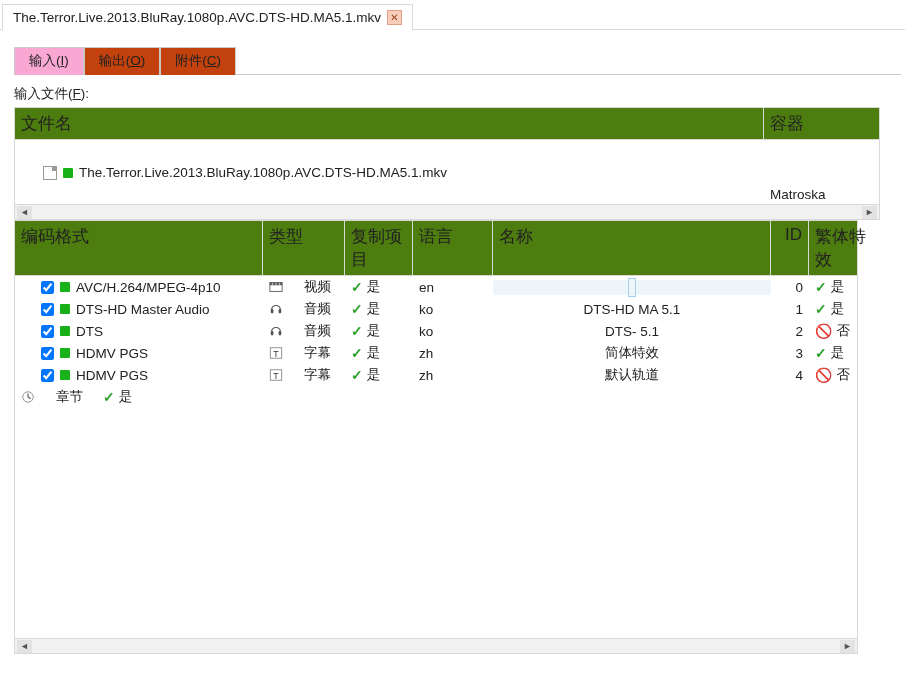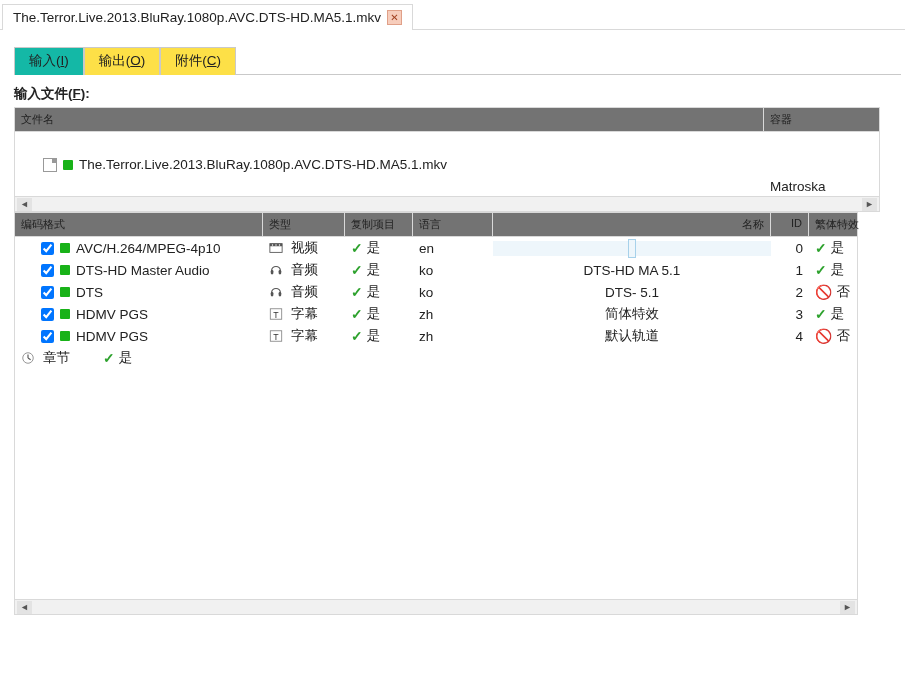--- a/index.html
+++ b/index.html
@@ -3,51 +3,51 @@
 <meta charset="utf-8">
 <style>
 * { box-sizing: border-box; font-family: "Segoe UI","Microsoft YaHei", Arial, sans-serif; }
 body { margin:0; background:#fff; font-size:13.5px; color:#222; }
 .root { width:905px; height:693px; position:relative; }
 .doc-tabs { height:30px; display:flex; align-items:flex-end; padding-left:2px; background:#fff; border-bottom:1px solid #d9d9d9; }
 .doc-tab { display:flex; align-items:center; gap:6px; padding:5px 10px; background:#fff; border:1px solid #d9d9d9; border-bottom:none; position:relative; top:1px; }
 .doc-close { width:15px; height:15px; border:1px solid #e0a088; background:#f7cdbc; display:inline-flex; align-items:center; justify-content:center; font-size:10px; color:#a04020; line-height:1; }
 .body-pad { padding:16px 4px 6px 14px; }
 .panel-tabs { display:flex; border-bottom:1px solid #c9c9c9; }
-.ptab { padding:4px 14px 5px; border:1px solid #c9c9c9; border-bottom:none; background:#fde047; margin-right:0; position:relative; top:1px; }
-.ptab.active { background:#14b8a6; }
+.ptab { padding:4px 14px 5px; border:1px solid #c9c9c9; border-bottom:none; background:#c2410c; margin-right:0; position:relative; top:1px; }
+.ptab.active { background:#f9a8d4; }
 u{text-decoration:underline;}
-.section-label { margin:10px 0 4px;font-weight:bold; }
+.section-label { margin:10px 0 4px; }
 .grid-shell { border:1px solid #d9d9d9; }
-.file-head, .trk-head { display:flex; background:#737373; border-bottom:1px solid #d9d9d9; font-size:11px; }
+.file-head, .trk-head { display:flex; background:#4d7c0f; border-bottom:1px solid #d9d9d9; font-size:17px; }
 .file-head .col, .trk-head .col { padding:4px 6px; border-right:1px solid #d9d9d9; }
 .file-head .cfname { flex:0 0 749px; }
 .file-head .ccont  { flex:1 1 auto; border-right:none; }
 .file-body { height:64px; overflow:hidden; }
 .file-row { display:flex; }
 .file-row .cfname { flex:0 0 749px; padding:3px 6px 3px 28px; display:flex; align-items:center; gap:6px; }
 .file-row .ccont  { flex:1 1 auto; padding:3px 6px;margin-top:44px; }
 .sq-green { width:10px; height:10px; background:#18b218; display:inline-block; border-radius:1px; }
 .scroll-bar { height:15px; background:#f1f1f1; border-top:1px solid #d9d9d9; display:flex; align-items:center; justify-content:space-between; padding:0 2px; }
 .scroll-btn { width:15px; height:13px; background:#e3e3e3; display:flex; align-items:center; justify-content:center; font-size:9px; color:#555; }
 
 .trk-head .cfmt  { flex:0 0 248px; }
 .trk-head .ctype { flex:0 0 82px; }
 .trk-head .ccopy { flex:0 0 68px; }
 .trk-head .clang { flex:0 0 80px; }
-.trk-head .cname { flex:0 0 278px;text-align:right; }
+.trk-head .cname { flex:0 0 278px; }
 .trk-head .cid   { flex:0 0 38px; text-align:right; }
 .trk-head .cdef  { flex:0 0 72px; border-right:none; }
 .trk-head .ctail { flex:1 1 auto; border-right:none; }
 .trk-body { height:362px; overflow:hidden; }
 .trow { display:flex; align-items:center; height:22px; }
 .trow.sel .cname, .trow.sel .cname-box { background:#eef6fb; }
 .trow > div { padding:0 6px; }
 .trow .cfmt  { flex:0 0 248px; display:flex; align-items:center; gap:6px; padding-left:26px; }
-.trow .ctype { flex:0 0 82px; display:flex; align-items:center; gap:8px; }
+.trow .ctype { flex:0 0 82px; display:flex; align-items:center; gap:21px; }
 .trow .ccopy { flex:0 0 68px; display:flex; align-items:center; gap:4px; }
 .trow .clang { flex:0 0 80px; }
 .trow .cname { flex:0 0 278px;text-align:center; }
 .trow .cid   { flex:0 0 38px; text-align:right; }
 .trow .cdef  { flex:0 0 72px; display:flex; align-items:center; gap:4px; }
 .cname-box { border:1px solid transparent; padding:1px 3px; }
 .trow.sel .cname-box { border-color:#a7d1ea; }
 input.chk { width:13px; height:13px; margin:0; }
 .check-g { color:#2ea22e; font-weight:bold; font-size:14px; }
 .no-ic { color:#d42020; font-size:14px; }

